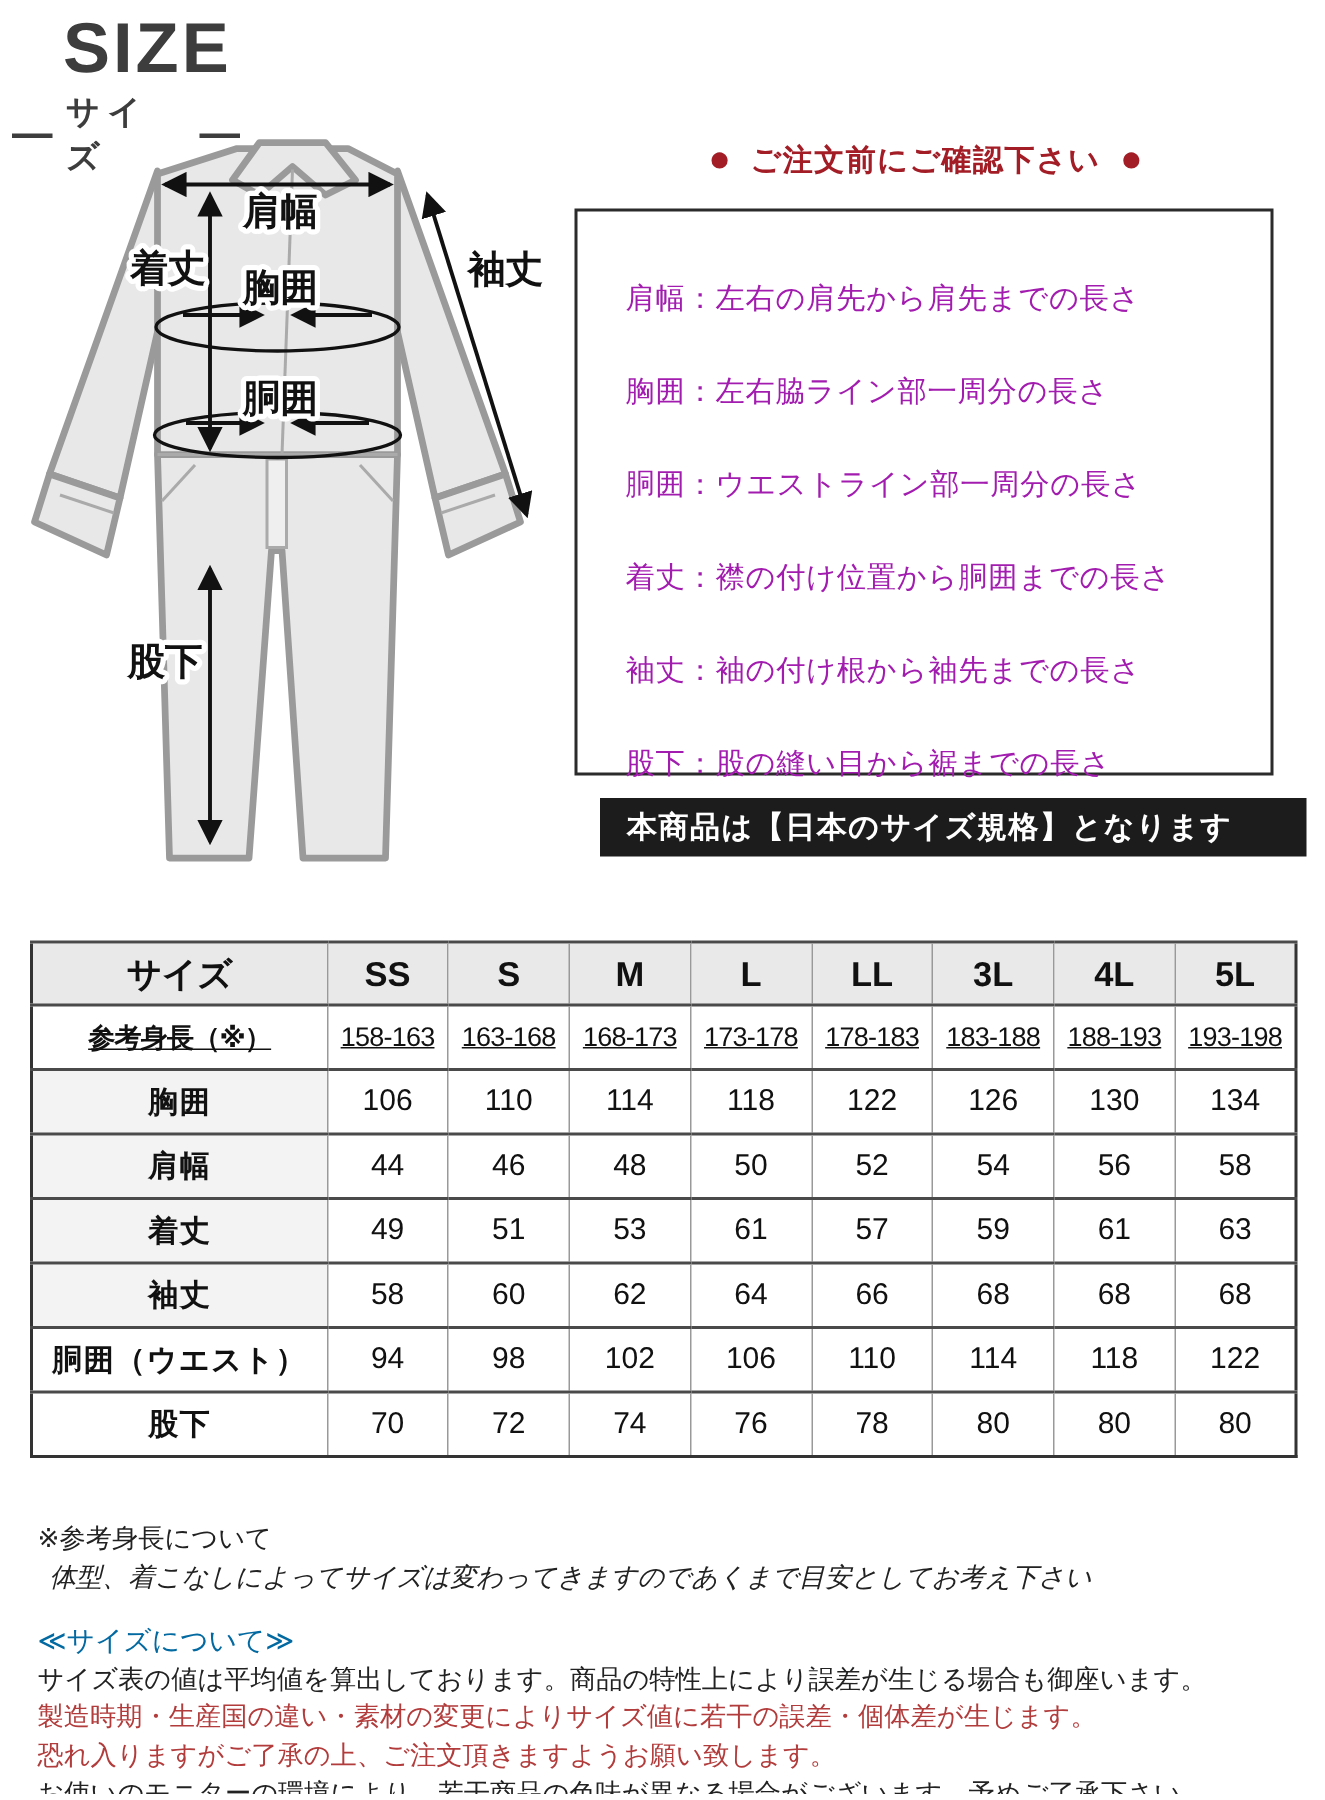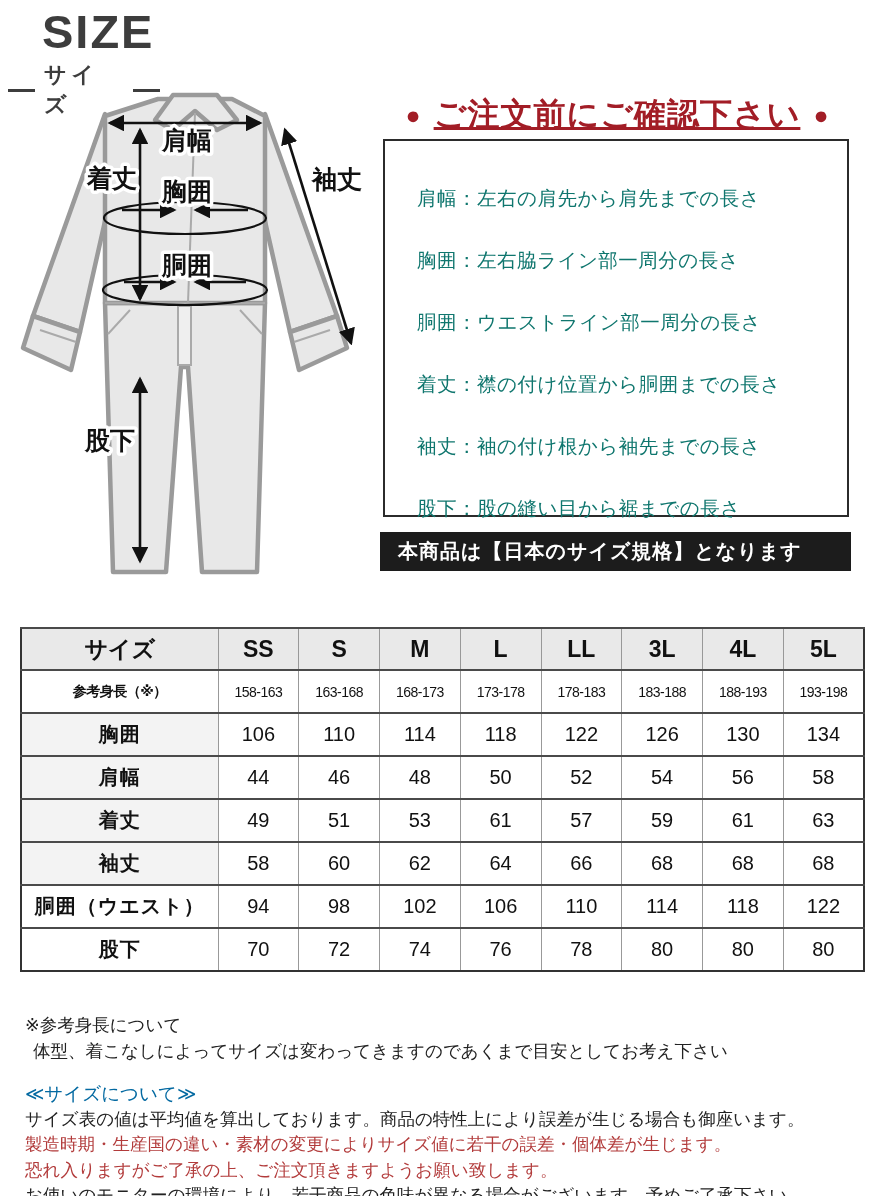--- a/index.html
+++ b/index.html
@@ -22,47 +22,47 @@
   .seam { stroke:#aaa; stroke-width:2; fill:none; }
   .meas { stroke:#111; stroke-width:2.6; fill:none; }
   .mell { stroke:#111; stroke-width:2.2; fill:none; }
   .dlabel { font-family:"Liberation Sans","DejaVu Sans",sans-serif; font-size:25px; font-weight:700;
             fill:#111; paint-order:stroke; stroke:#fff; stroke-width:7; stroke-linejoin:round; }
 
   
   .confirm-title { position:absolute; left:383px; top:93px; width:468px; display:flex;
                    align-items:center; justify-content:center; gap:13px;
                    color:#a21d26; font-weight:800; }
-  .confirm-title .t { font-size:32px; letter-spacing:1px;text-decoration:underline; }
+  .confirm-title .t { font-size:20px; letter-spacing:1px; }
   .confirm-title .b { font-size:25px; line-height:1; }
   .confirm-box { position:absolute; left:383px; top:139px; width:466px; height:378px;
                  border:2px solid #2b2b2b; background:#fff;
                  padding:44px 10px 0 32px; display:flex; flex-direction:column; gap:35px; }
-  .def-line { font-size:19.5px; color:#0f766e; letter-spacing:0.5px; white-space:nowrap; }
-  .notice-bar { position:absolute; left:380px; top:532px; width:471px; height:39px;
+  .def-line { font-size:19.5px; color:#a21caf; letter-spacing:0.5px; white-space:nowrap; }
+  .notice-bar { position:absolute; left:400px; top:532px; width:471px; height:39px;
                 background:#1c1c1c; color:#fff; display:flex; align-items:center;
                 padding-left:18px; font-size:20px; font-weight:700; letter-spacing:1px; }
 
   
   .tbl-wrap { position:absolute; left:20px; top:627px; width:845px; }
   table.size { width:845px; table-layout:fixed; border-collapse:collapse;
                border:2px solid #333; }
   table.size col.c0 { width:197px; }
   table.size th, table.size td { text-align:center; vertical-align:middle;
                border-left:1px solid #999; border-top:2px solid #4a4a4a; overflow:hidden; }
   table.size thead th { height:42px; background:#e9e9e9; font-size:23px; font-weight:700; color:#111; }
   table.size tbody td { height:43px; font-size:20px; color:#111; background:#fff; }
   table.size tbody td.rlabel { font-size:20px; font-weight:700; letter-spacing:1px; }
   table.size tbody td.shade { background:#f3f3f3; }
-  table.size tbody tr.hrow td { font-size:14px; letter-spacing:-0.5px; }
+  table.size tbody tr.hrow td { font-size:18px; letter-spacing:-0.5px;text-decoration:underline; }
 
   
   .notes { position:absolute; left:25px; top:1013px; width:850px; font-size:17.5px;
            color:#222; line-height:25.5px; }
-  .notes .indent { padding-left:8px; }
+  .notes .indent { padding-left:8px;font-style:italic; }
   .notes .gap { height:17px; }
   .notes .size-head { color:#0369a1; font-size:18.5px; }
   .note-red { color:#b23b3b; }
 </style>
 </head>
 <body>
 
 <div class="page">
 
   <div class="size-logo">SIZE</div>

